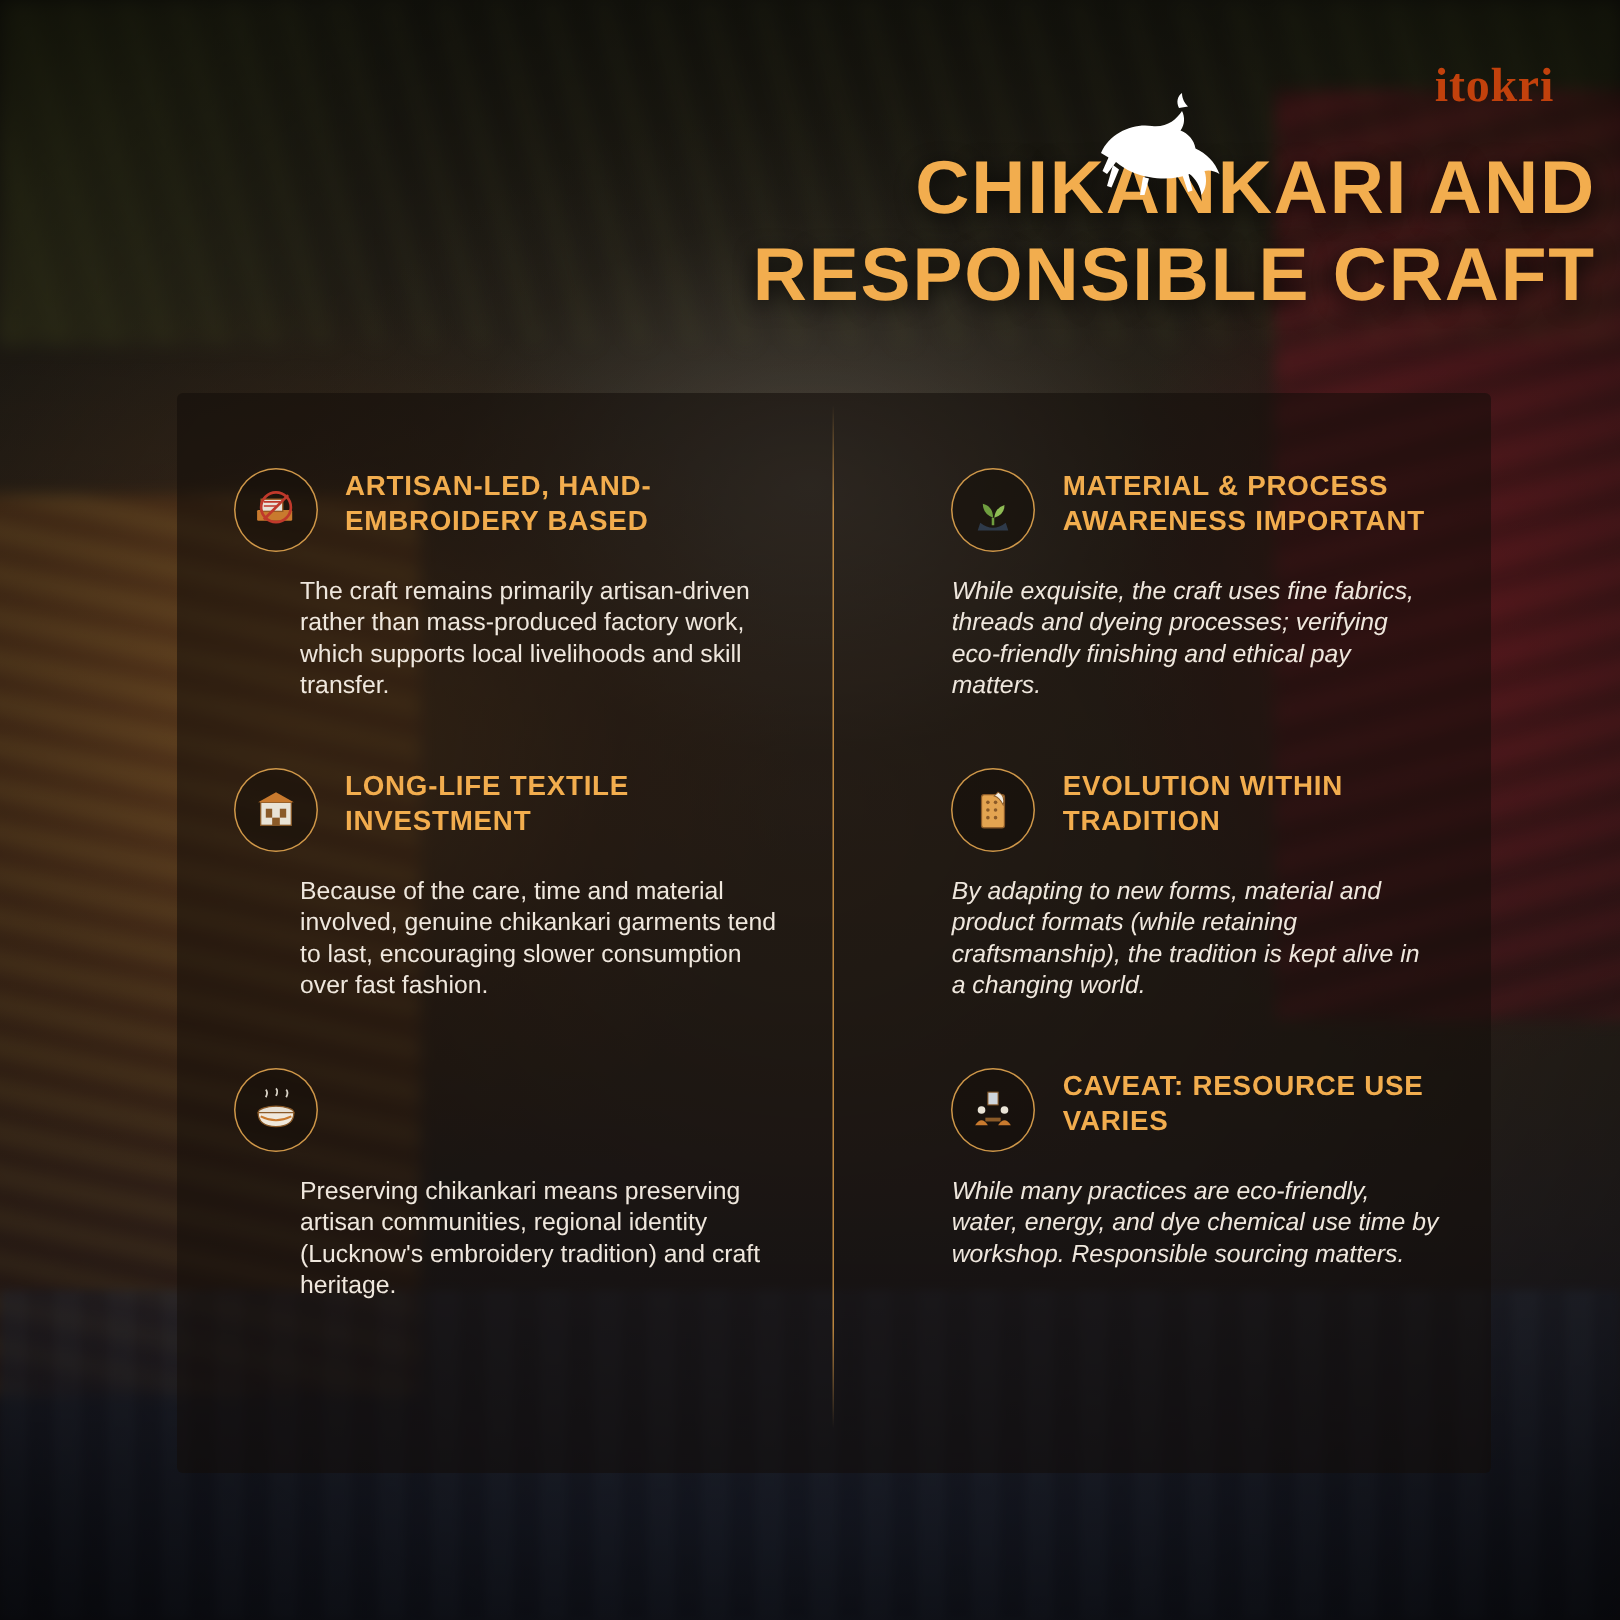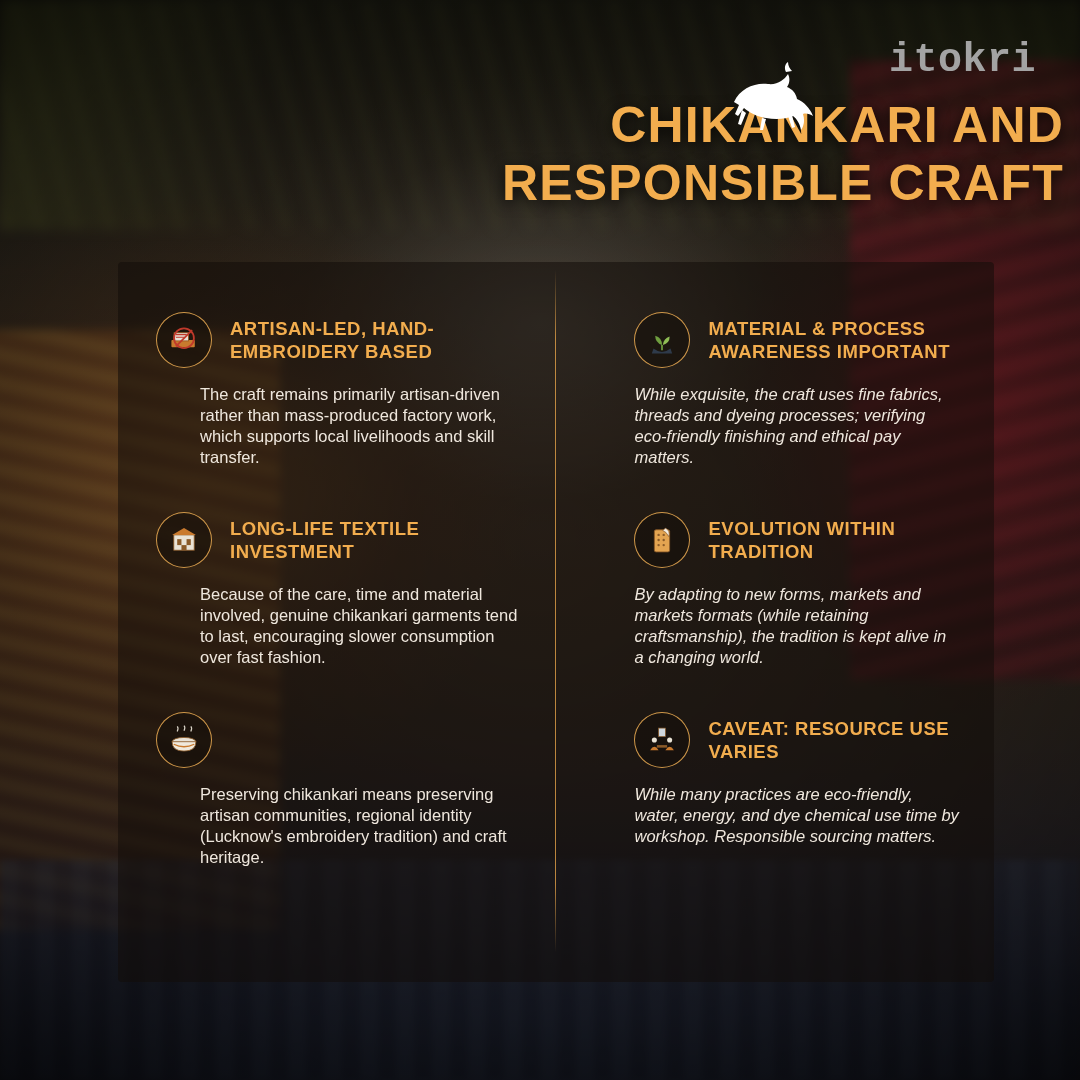--- a/index.html
+++ b/index.html
@@ -73,25 +73,25 @@
   }
 
   
   .logo {
     position: absolute;
     top: 38px; right: 44px;
     display: flex; align-items: center;
     z-index: 6;
   }
   .logo-text {
-    font-size: 40px;
+    font-size: 32px;
     font-weight: 700;
-    color: #a3a3a3;
+    color: #c2410c;
     letter-spacing: 0.5px;
-    font-family: Liberation Mono, monospace;
+    font-family: Liberation Serif, serif;
   }
 
   
   .title-block {
     position: absolute;
     top: 96px; left: 0; right: 16px;
     text-align: right;
     z-index: 5;
   }
   .title-line {
@@ -132,21 +132,21 @@
     width: 1px;
     background: linear-gradient(180deg, rgba(240,170,75,0) 0%, rgba(240,170,75,0.75) 10%, rgba(240,170,75,0.75) 90%, rgba(240,170,75,0) 100%);
     margin: 8px 0 30px 0;
   }
 
   .item { margin-bottom: 44px; }
   .item:last-child { margin-bottom: 0; }
 
   .item-head {
     display: flex;
-    align-items: center;
+    align-items: flex-start;
     gap: 18px;
   }
   .icon-circle {
     flex: 0 0 auto;
     width: 56px; height: 56px;
     border-radius: 50%;
     border: 1.5px solid rgba(240,175,85,0.85);
     background: rgba(20,14,10,0.55);
     display: flex; align-items: center; justify-content: center;
     overflow: hidden;
@@ -286,21 +286,21 @@
                 <circle cx="16" cy="20" r="1.4"></circle>
                   <circle cx="22" cy="20" r="1.4"></circle>
                 <circle cx="16" cy="26" r="1.4"></circle>
                   <circle cx="22" cy="26" r="1.4"></circle>
               </g>
               <path d="M24 6 q6 3 4 10 q-3 -6 -7 -7 Z" fill="#f5efe4" stroke="#8a5a28" stroke-width="0.8"></path>
             </svg>
           </div>
           <div class="item-title">EVOLUTION WITHIN TRADITION</div>
         </div>
-        <div class="item-body">By adapting to new forms, markets and markets formats (while retaining craftsmanship), the tradition is kept alive in a changing world.</div>
+        <div class="item-body">By adapting to new forms, material and product formats (while retaining craftsmanship), the tradition is kept alive in a changing world.</div>
       </div>
 
       <div class="item">
         <div class="item-head">
           <div class="icon-circle">
             <svg viewBox="0 0 40 40" width="34" height="34" aria-hidden="true">
               <rect x="16" y="6" width="8" height="10" fill="#cfd6dd" stroke="#8a5a28" stroke-width="0.8"></rect>
               <circle cx="11" cy="20" r="3" fill="#e9e3d6"></circle>
               <path d="M6 32 q5 -8 10 0 Z" fill="#c97a2e"></path>
               <circle cx="29" cy="20" r="3" fill="#e9e3d6"></circle>

